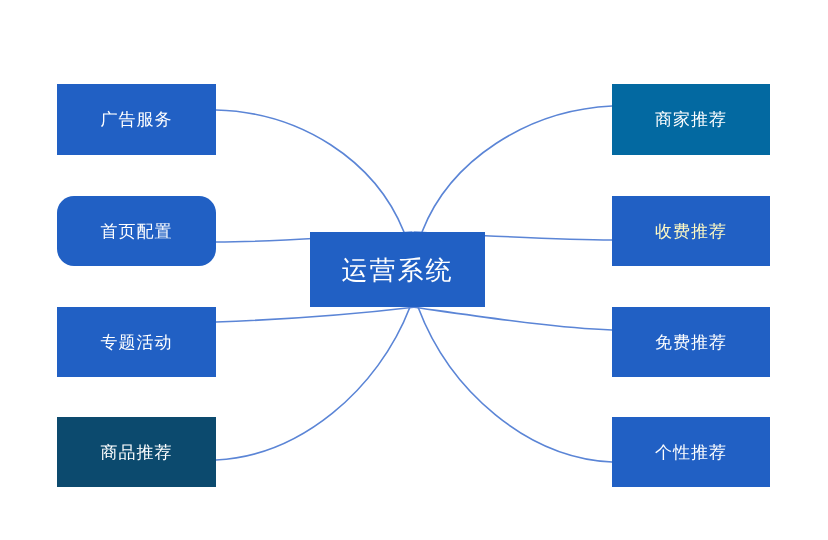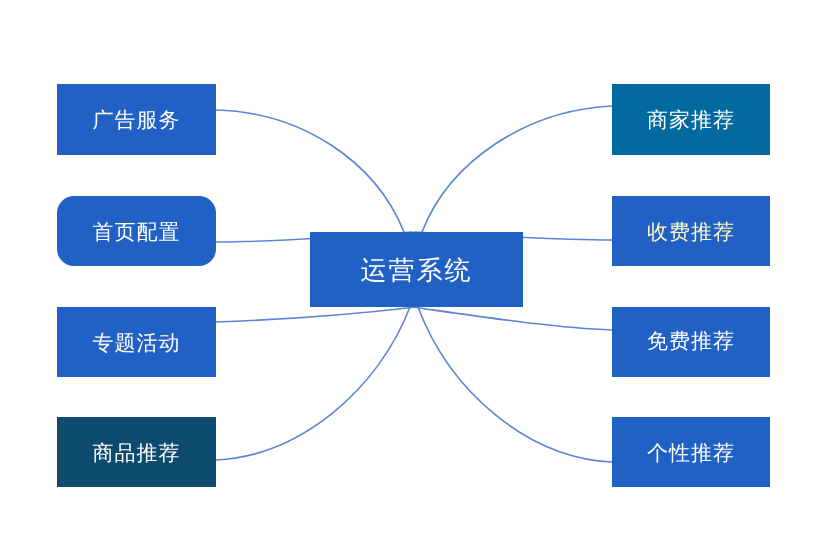--- a/index.html
+++ b/index.html
@@ -33,21 +33,21 @@
     justify-content: center;
     box-sizing: border-box;
     background: #2160c4;
     color: #ffffff;
     letter-spacing: 1px;
     line-height: 1;
     white-space: nowrap;
     user-select: none;
   }
   .node.leaf {
-    font-size: 21px;
+    font-size: 17px;
   }
   .node.center {
     font-size: 26px;
     letter-spacing: 2px;
   }
   .node-label {
     display: block;
   }
 </style>
 </head>
@@ -82,25 +82,25 @@
         <span class="node-label">商品推荐</span>
       </div>
     </div>
   <div id="right-column">
       <div class="node leaf" style="left: 612px; top: 84px; width: 158px; height: 71px; background: #0369a1; color: rgb(255, 255, 255);">
         <span class="node-label">商家推荐</span>
       </div>
       <div class="node leaf" style="left: 612px; top: 196px; width: 158px; height: 70px; background: rgb(33, 96, 196); color: #fef9c3;">
         <span class="node-label">收费推荐</span>
       </div>
-      <div class="node leaf" style="left: 612px; top: 307px; width: 158px; height: 70px; background: rgb(33, 96, 196); color: rgb(255, 255, 255); font-family: Liberation Mono, monospace;">
+      <div class="node leaf" style="left: 612px; top: 307px; width: 158px; height: 70px; background: rgb(33, 96, 196); color: rgb(255, 255, 255);">
         <span class="node-label">免费推荐</span>
       </div>
       <div class="node leaf" style="left: 612px; top: 417px; width: 158px; height: 70px; background: rgb(33, 96, 196); color: rgb(255, 255, 255); justify-content: center;">
         <span class="node-label">个性推荐</span>
       </div>
     </div>
 
-  <div class="node center" id="center-node" style="left: 310px; top: 232px; width: 213px; height: 75px; background: rgb(33, 96, 196); color: rgb(255, 255, 255);">
+  <div class="node center" id="center-node" style="left: 310px; top: 232px; width: 175px; height: 75px; background: rgb(33, 96, 196); color: rgb(255, 255, 255);">
     <span class="node-label">运营系统</span>
   </div>
 
 </div>
 
 </body></html>

